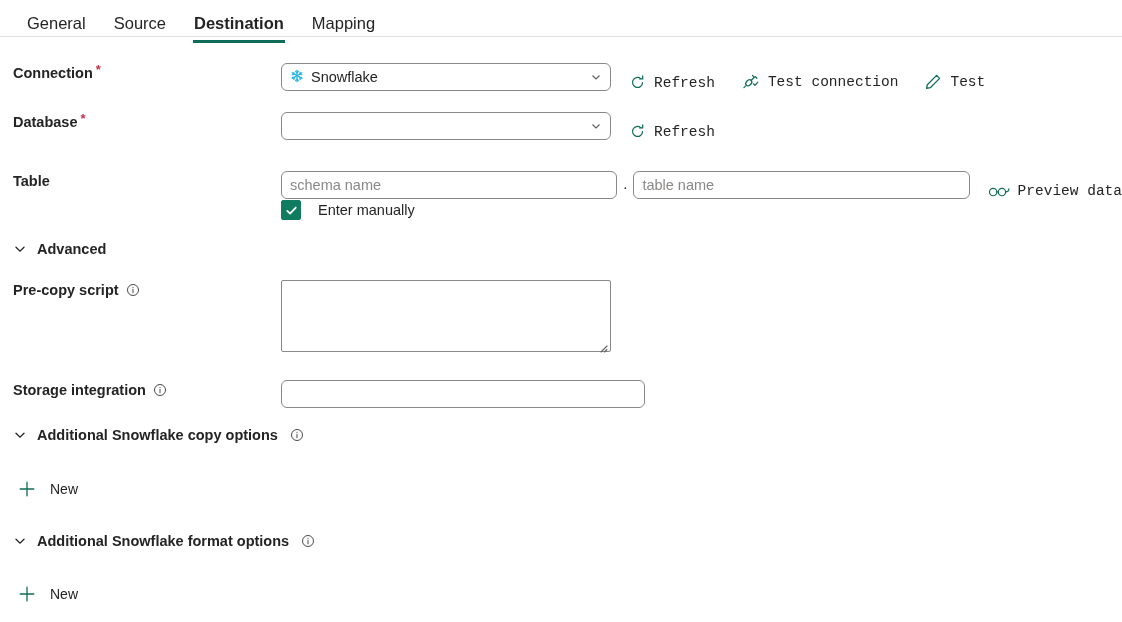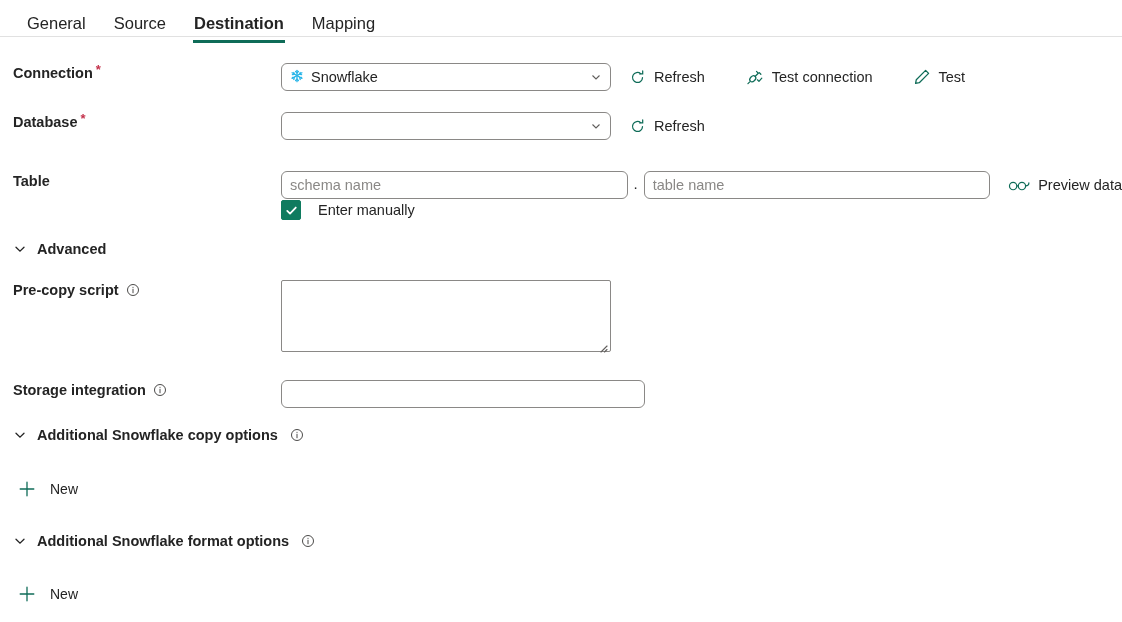--- a/index.html
+++ b/index.html
@@ -77,21 +77,21 @@
   .ctl.input { width: 364px; }
   .ctl .val { display: flex; align-items: center; gap: 7px; overflow: hidden; white-space: nowrap; }
   .ph { color: #8a8886; }
 
   .chev { width: 12px; height: 12px; flex-shrink: 0; }
   .chev svg { display: block; }
 
   .snow { color: #29b5e8; font-size: 14px; line-height: 1; }
 
   
-  .actions { display: flex; align-items: center; gap: 40px; margin-left: 18px; height: 28px; }
+  .actions { display: flex; align-items: flex-end; gap: 26px; margin-left: 18px; height: 28px; font-family: Liberation Mono, monospace; }
   .act {
     display: flex; align-items: center; gap: 8px;
     font-size: 14.5px; color: #242424; cursor: pointer; white-space: nowrap;
   }
   .act .ico { color: #0f6c58; display: flex; align-items: center; }
 
   
   .dot { font-size: 15px; margin: 0 6px; padding-top: 4px; color: #242424; }
 
   

